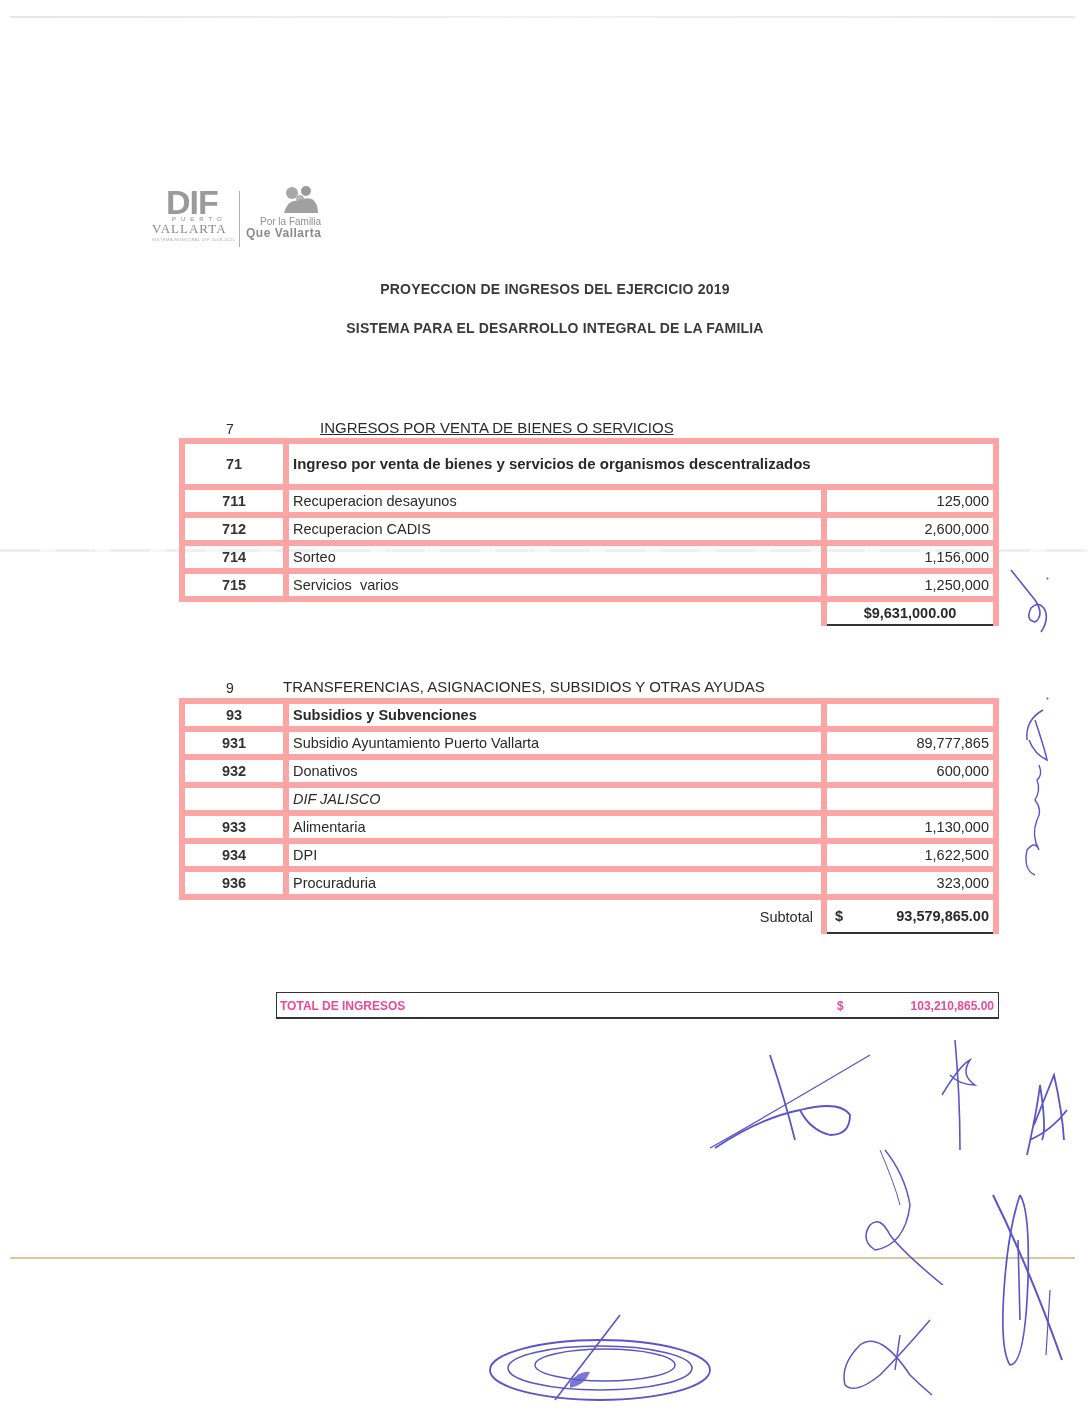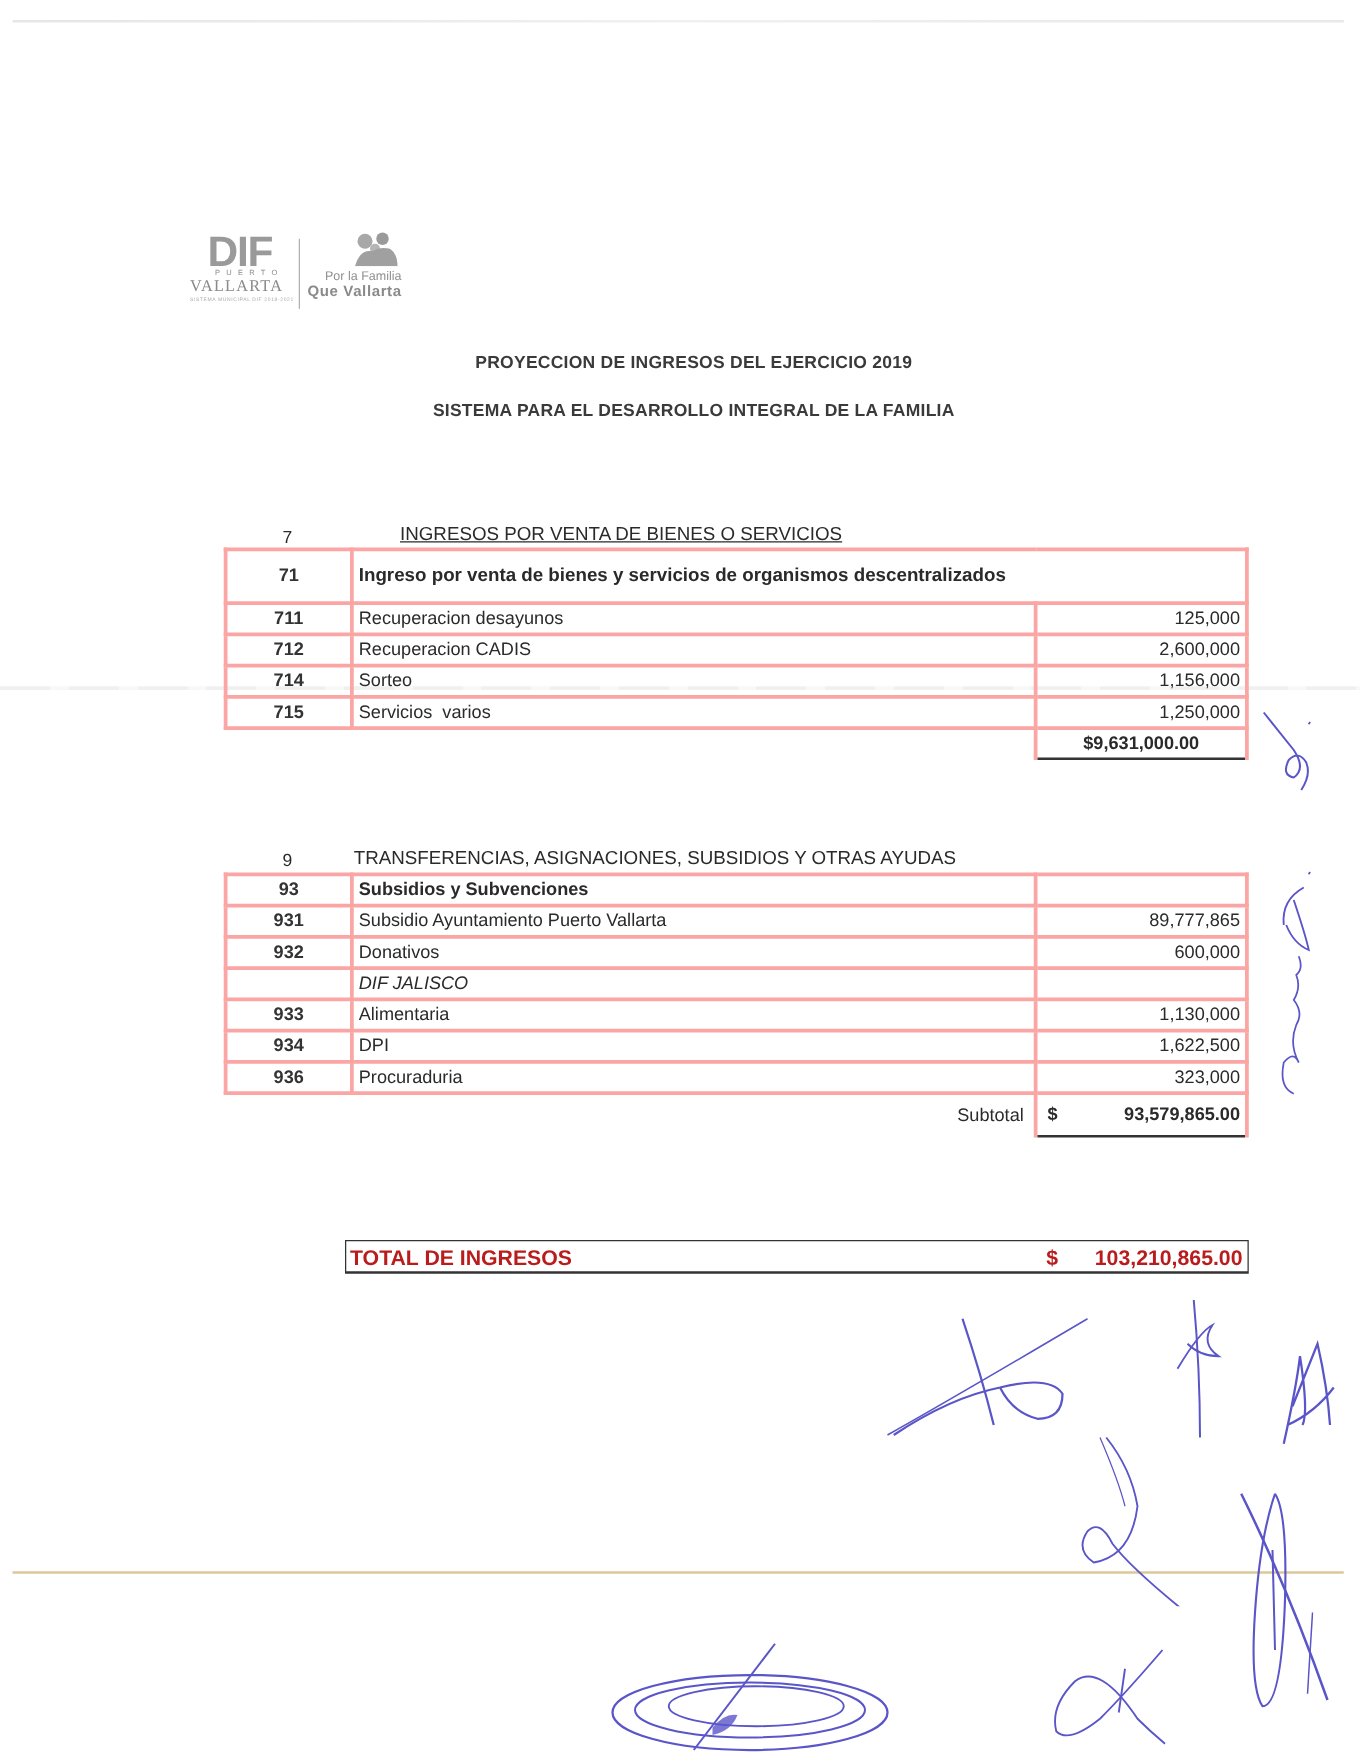--- a/index.html
+++ b/index.html
@@ -24,28 +24,28 @@
     .logo-por { position: absolute; left: 108px; top: 33px; font-size: 10px; color: #909090; }
     .logo-que { position: absolute; left: 94px; top: 43px; font-size: 12px; color: #8a8a8a; font-weight: bold; letter-spacing: .5px; }
 
     .title { position: absolute; left: 0; width: 1110px; text-align: center; font-size: 14px;
              font-weight: bold; color: #3a3a3a; letter-spacing: .2px; }
 
     .section-heading { position: absolute; font-size: 15px; color: #2a2a2a; }
     .section-num { position: absolute; font-size: 14px; color: #2a2a2a; width: 30px; text-align: center; }
 
     table.ledger { position: absolute; border-collapse: collapse; font-size: 14.5px; color: #2a2a2a; }
-    table.ledger td { border: 3px solid #fca5a5; padding: 0 4px; height: 22px; line-height: 22px; white-space: nowrap; }
+    table.ledger td { border: 6px solid #fca5a5; padding: 0 4px; height: 22px; line-height: 22px; white-space: nowrap; }
     td.code { text-align: center; font-weight: bold; width: 90px; color: #333; }
     td.amt { text-align: right; width: 158px; }
     td.bold { font-weight: bold; }
     td.italic { font-style: italic; }
     td.span-desc { font-weight: bold; }
 
-    .total-box { position: absolute; border: 1px solid #333; border-bottom: 2px solid #333; font-size: 17px; font-weight: bold; color: #b91c1c; }
+    .total-box { position: absolute; border: 1px solid #333; border-bottom: 2px solid #333; font-size: 12px; font-weight: bold; color: #ec4899; }
 
     .sig { position: absolute; }
   </style>
 </head>
 <body>
 
 <div class="scan-line-top"></div>
 <div class="scan-dash"></div>
 <div class="scan-line-bottom"></div>
 

